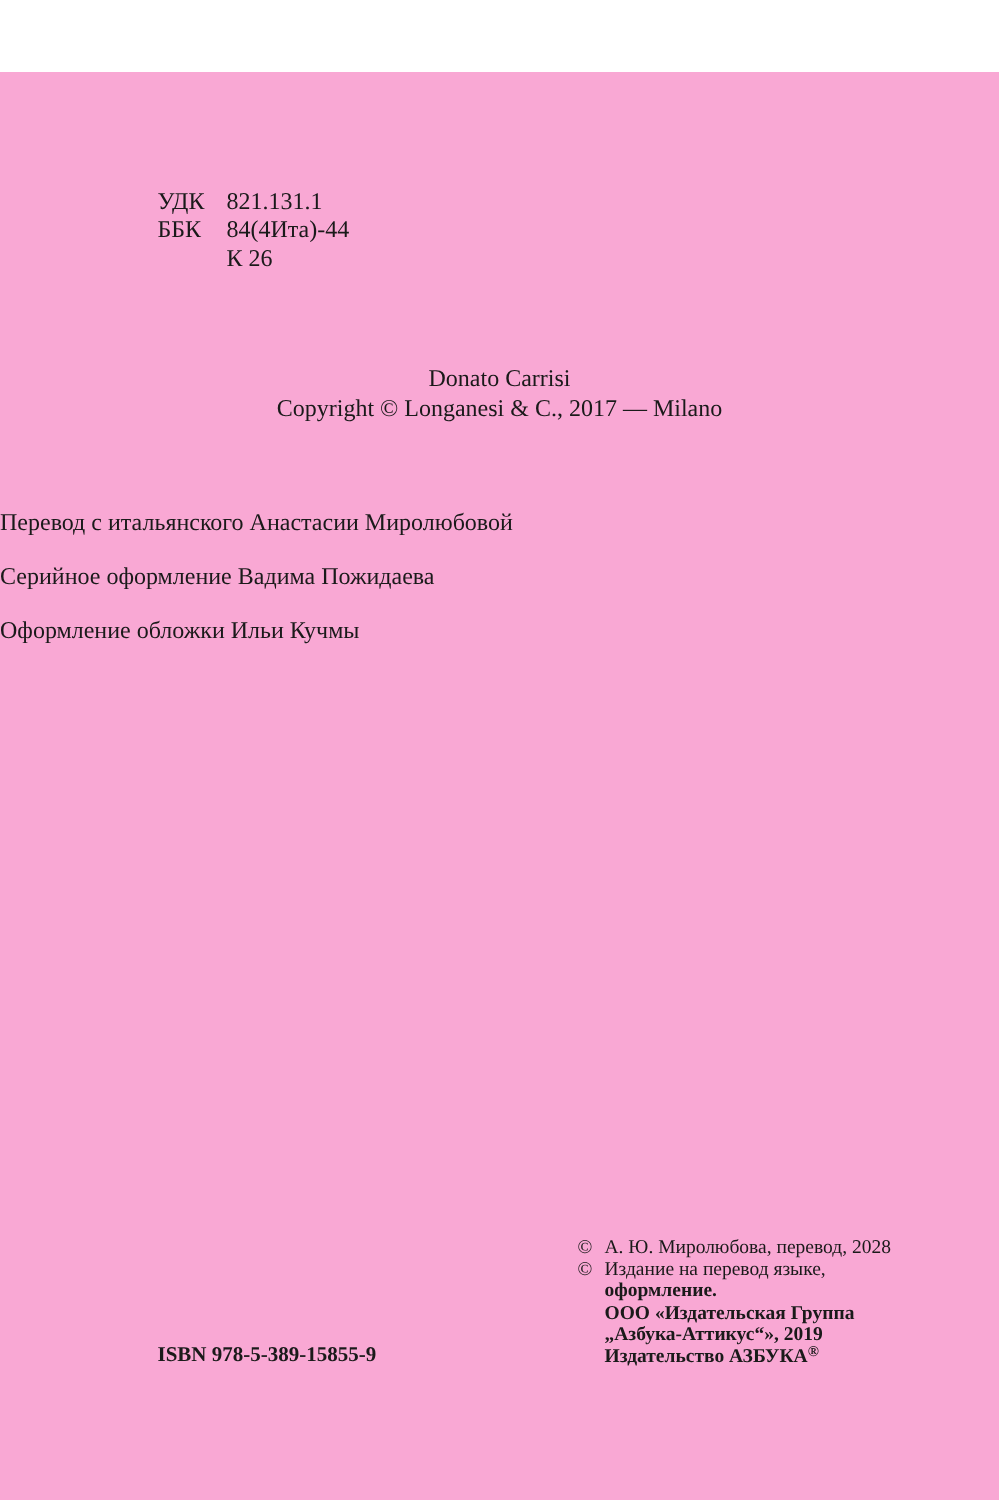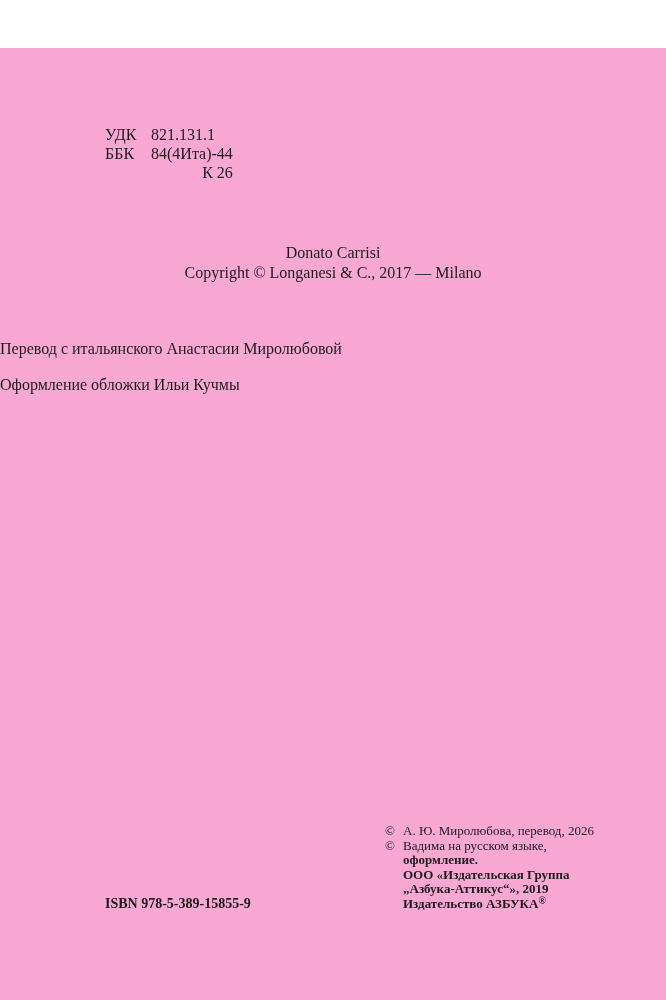--- a/index.html
+++ b/index.html
@@ -32,21 +32,20 @@
     }
     .classification .row {
       white-space: nowrap;
     }
     .classification .code-label {
       display: inline-block;
       width: 46px;
     }
     .classification .indent {
       padding-left: 46px;
-      text-align: right;
     }
     .credits {
       position: absolute;
       left: 0;
       width: 666px;
       top: 195px;
       text-align: center;
       font-size: 16px;
       line-height: 20px;
     }
@@ -114,31 +113,32 @@
     <div class="row indent">К 26</div>
   </div>
 
   <div class="credits">
     <div class="line">Donato Carrisi</div>
     <div class="line">Copyright © Longanesi &amp; C., 2017 — Milano</div>
   </div>
 
   <div class="contributors">
     <div class="line">Перевод с итальянского Анастасии Миролюбовой</div>
+    <div class="line">Серийное оформление Вадима Пожидаева</div>
     <div class="line">Оформление обложки Ильи Кучмы</div>
   </div>
 
   <div class="copyrights">
     <div class="entry">
       <span class="sym">©</span>
-      <span>А. Ю. Миролюбова, перевод, 2026</span>
+      <span>А. Ю. Миролюбова, перевод, 2028</span>
     </div>
     <div class="entry">
       <span class="sym">©</span>
-      <span>Вадима на русском языке,</span>
+      <span>Издание на перевод языке,</span>
     </div>
     <div class="cont">оформление.</div>
     <div class="cont">ООО «Издательская Группа</div>
     <div class="cont">„Азбука-Аттикус“», 2019</div>
     <div class="cont"><span>Издательство АЗБУКА</span><sup>®</sup></div>
   </div>
 
   <div class="isbn">ISBN 978-5-389-15855-9</div>
 
 </div>

